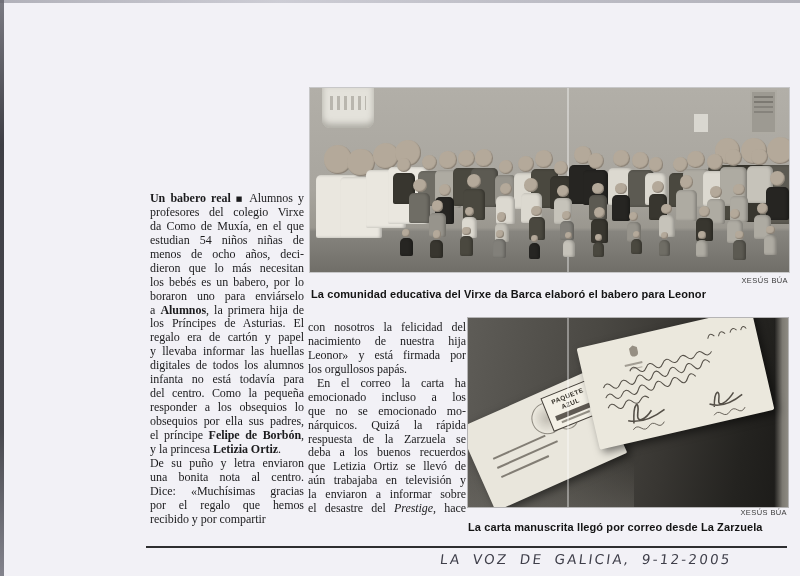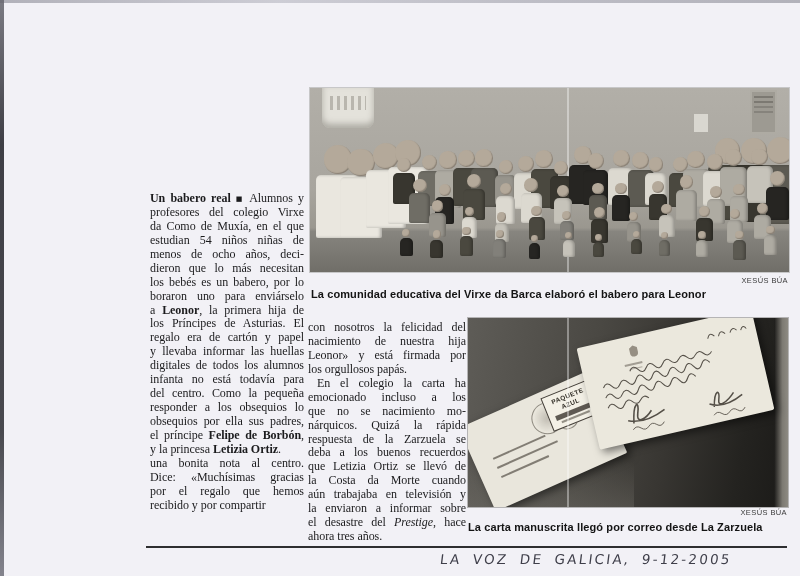--- a/index.html
+++ b/index.html
@@ -96,53 +96,52 @@
 
   <div id="col1" class="col">
       <div class="tline"><span class="b">Un babero real</span><span> </span><span class="q">■</span><span> Alumnos y</span></div>
       <div class="tline"><span>profesores del colegio Virxe</span></div>
       <div class="tline"><span>da Como de Muxía, en el que</span></div>
       <div class="tline"><span>estudian 54 niños niñas de</span></div>
       <div class="tline"><span>menos de ocho años, deci-</span></div>
       <div class="tline"><span>dieron que lo más necesitan</span></div>
       <div class="tline"><span>los bebés es un babero, por lo</span></div>
       <div class="tline"><span>boraron uno para enviárselo</span></div>
-      <div class="tline"><span>a </span><span class="b">Leonor</span><span>, la primera hija de</span></div>
+      <div class="tline"><span>a </span><span class="b">Alumnos</span><span>, la primera hija de</span></div>
       <div class="tline"><span>los Príncipes de Asturias. El</span></div>
       <div class="tline"><span>regalo era de cartón y papel</span></div>
       <div class="tline"><span>y llevaba informar las huellas</span></div>
       <div class="tline"><span>digitales de todos los alumnos</span></div>
       <div class="tline"><span>infanta no está todavía para</span></div>
       <div class="tline"><span>del centro. Como la pequeña</span></div>
       <div class="tline"><span>responder a los obsequios lo</span></div>
       <div class="tline"><span>obsequios por ella sus padres,</span></div>
       <div class="tline"><span>el príncipe </span><span class="b">Felipe de Borbón</span><span>,</span></div>
       <div class="tline tend"><span>y la princesa </span><span class="b">Letizia Ortiz</span><span>.</span></div>
+      <div class="tline"><span>De su puño y letra enviaron</span></div>
       <div class="tline"><span>una bonita nota al centro.</span></div>
       <div class="tline"><span>Dice: «Muchísimas gracias</span></div>
       <div class="tline"><span>por el regalo que hemos</span></div>
       <div class="tline tend"><span>recibido y por compartir</span></div>
     </div>
   <div id="col2" class="col">
       <div class="tline"><span>con nosotros la felicidad del</span></div>
       <div class="tline"><span>nacimiento de nuestra hija</span></div>
       <div class="tline"><span>Leonor» y está firmada por</span></div>
       <div class="tline tend"><span>los orgullosos papás.</span></div>
-      <div class="tline tind"><span>En el colegio la carta ha</span></div>
+      <div class="tline tind"><span>En el correo la carta ha</span></div>
       <div class="tline"><span>emocionado incluso a los</span></div>
-      <div class="tline"><span>que no se nacimiento mo-</span></div>
+      <div class="tline"><span>que no se emocionado mo-</span></div>
       <div class="tline"><span>nárquicos. Quizá la rápida</span></div>
       <div class="tline"><span>respuesta de la Zarzuela se</span></div>
       <div class="tline"><span>deba a los buenos recuerdos</span></div>
       <div class="tline"><span>que Letizia Ortiz se llevó de</span></div>
-      <div class="tline"><span>la Costa da Morte cuando</span></div>
       <div class="tline"><span>aún trabajaba en televisión y</span></div>
       <div class="tline"><span>la enviaron a informar sobre</span></div>
       <div class="tline"><span>el desastre del </span><span class="i">Prestige</span><span>, hace</span></div>
-      <div class="tline tend"><span>ahora tres años.</span></div>
     </div>
 
   <div id="photo1">
     <div class="radiator"></div>
     <div class="poster"></div>
     <div class="wallsign"></div>
     <div id="crowd">
         <div class="fig" style="left: 82.8292px; bottom: 67.9025px; width: 22px; height: 47px; z-index: 10;">
           <div class="head" style="width: 14.078px; height: 14.078px; background: rgb(180, 169, 154);"></div>
           <div class="body" style="background: rgb(56, 54, 47); height: 30.9716px;"></div>

